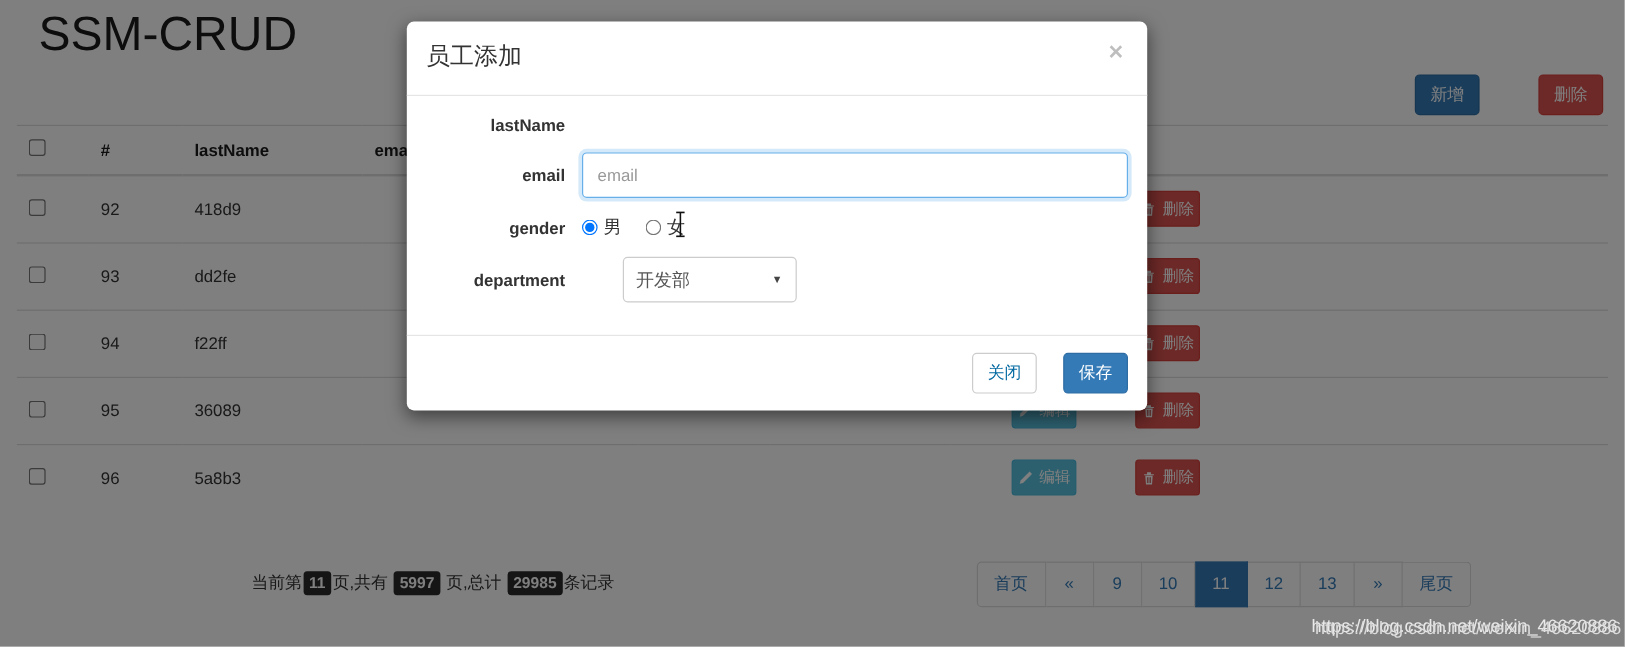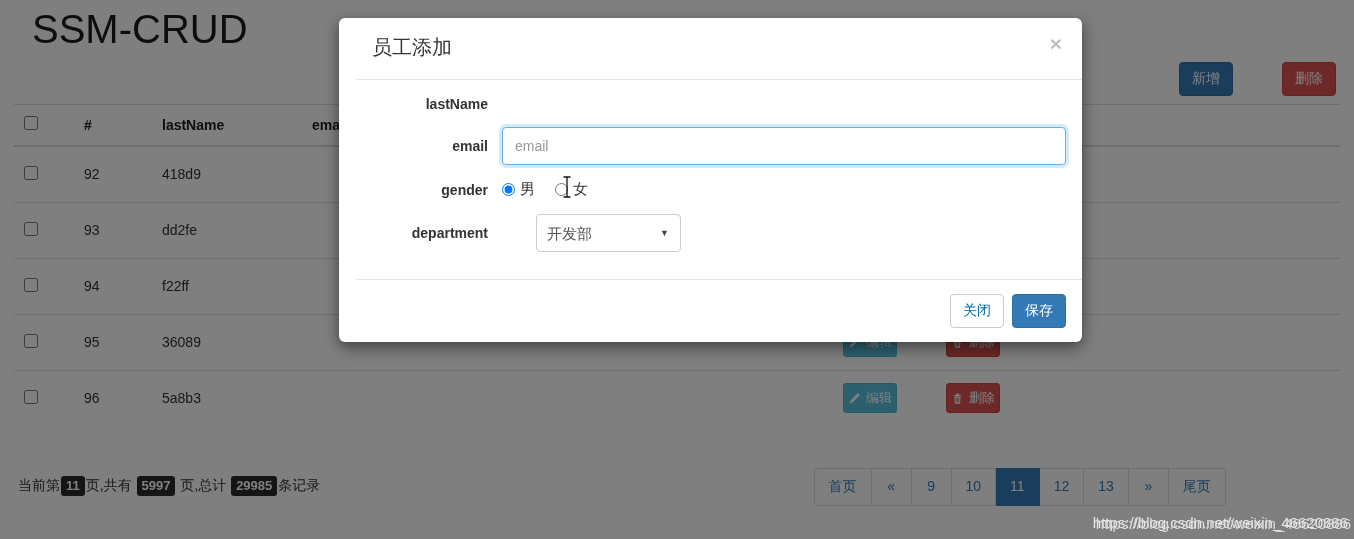--- a/index.html
+++ b/index.html
@@ -108,20 +108,21 @@
 
   
   .page-row {
     display: flex;
     align-items: center;
     padding: 0 4px;
     margin-top: 8px;
   }
   .page-info {
     flex: 0 0 52%;
+    text-align: center;
     font-size: 14px;
     color: #333333;
     padding-top: 16px;
   }
   .cnt {
     display: inline-block;
     background: #2b2b2b;
     color: #ffffff;
     border-radius: 3px;
     font-weight: bold;
@@ -178,26 +179,25 @@
     inset: 0;
     background: #000000;
     opacity: 0.5;
     z-index: 20;
   }
 
   #modal {
     position: absolute;
     left: 339px;
     top: 18px;
-    width: 743px;
+    width: 617px;
     z-index: 30;
     background: #ffffff;
     border-radius: 6px;
     box-shadow: 0 5px 15px rgba(0,0,0,0.5);
-    padding-left: 17px;
   }
   .modal-header {
     position: relative;
     padding: 15px 16px;
     border-bottom: 1px solid #e5e5e5;
     min-height: 62px;
   }
   .modal-title {
     margin: 0;
     font-size: 20px;
@@ -218,21 +218,21 @@
     font-family: inherit;
     font-weight: bold;
     padding: 2px 4px;
   }
   .modal-body { padding: 16px 16px 12px 16px; }
   .modal-footer {
     padding: 14px 16px;
     border-top: 1px solid #e5e5e5;
     text-align: right;
   }
-  .modal-footer .btn + .btn { margin-left: 4px; }
+  .modal-footer .btn + .btn { margin-left: 18px; }
 
   
   .form-row {
     display: flex;
     align-items: center;
     margin-bottom: 15px;
   }
   .form-row .lbl {
     width: 130px;
     flex: none;

